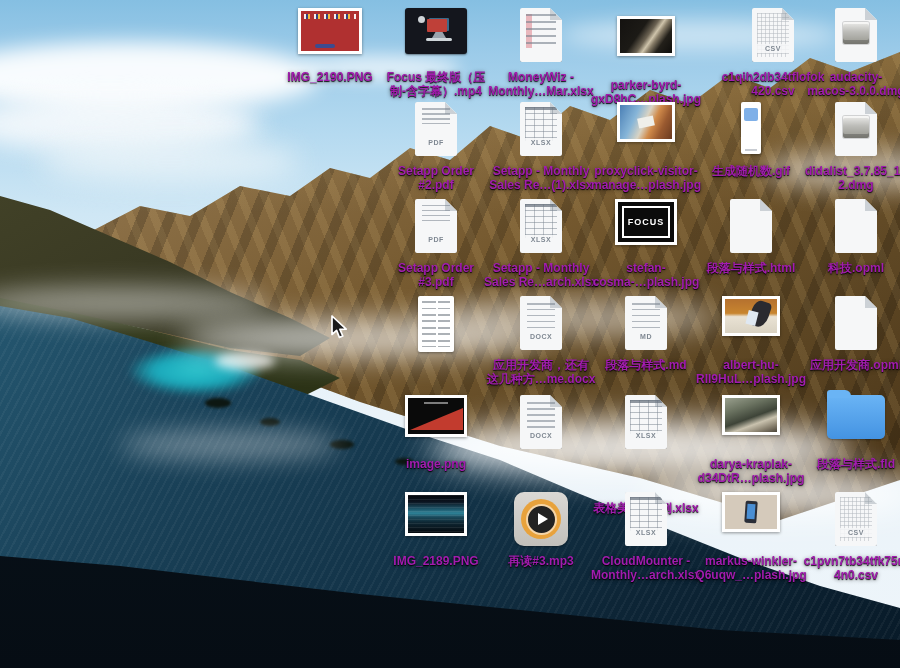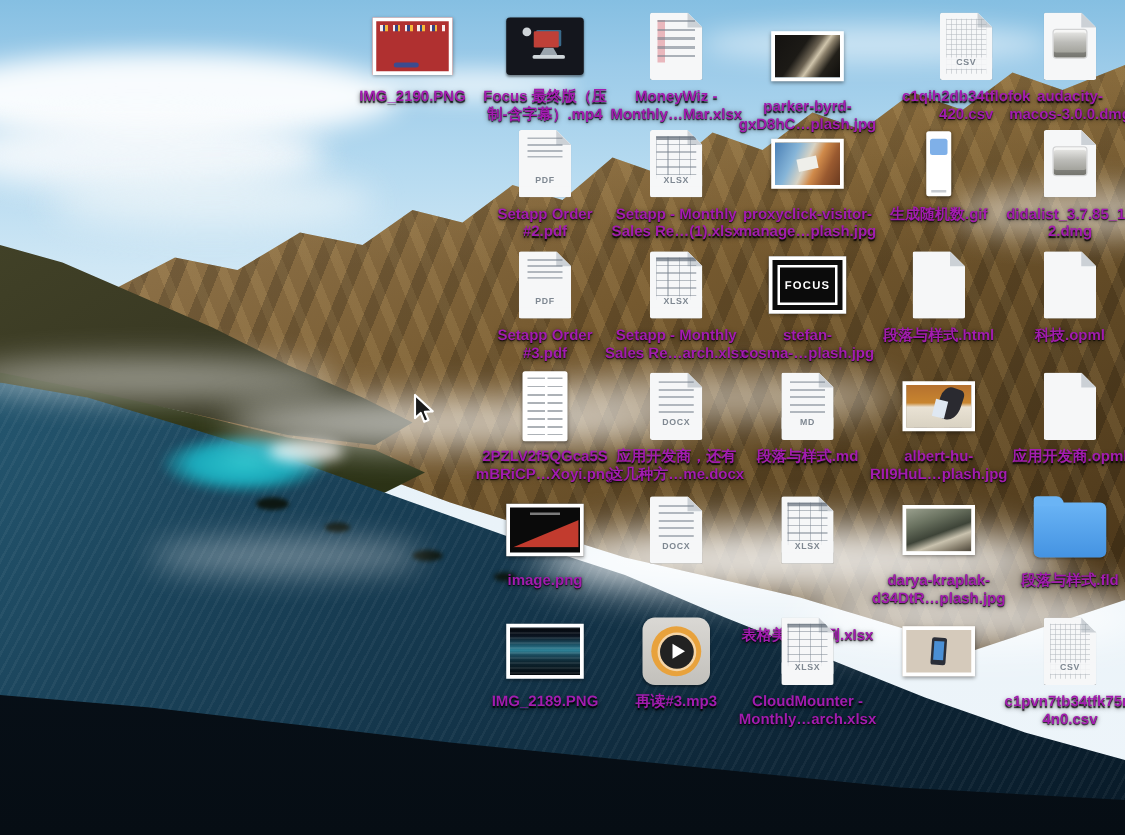--- a/index.html
+++ b/index.html
@@ -25,21 +25,21 @@
   .sea::after{content:'';position:absolute;inset:0;background:repeating-linear-gradient(118deg,rgba(255,255,255,.045) 0 2px,transparent 2px 7px);}
   .cove{position:absolute;left:130px;top:348px;width:130px;height:46px;border-radius:50%;
        background:radial-gradient(ellipse at 50% 50%,#2cc3cc 0%,#1ba9bb 45%,rgba(27,138,160,0) 75%);filter:blur(4px);}
   .surf{position:absolute;left:215px;top:352px;width:60px;height:18px;border-radius:50%;background:rgba(255,255,255,.75);filter:blur(5px);}
   .islet{position:absolute;border-radius:50%;background:#0d1712;filter:blur(1.5px);}
   .rocksbottom{clip-path:polygon(0 556px,120px 566px,240px 580px,360px 594px,480px 606px,600px 618px,720px 630px,900px 640px,900px 668px,0 668px);
        background:linear-gradient(180deg,#0c1822,#060d14);}
 
   
   .cell{position:absolute;width:120px;display:flex;flex-direction:column;align-items:center;z-index:10;}
-  .vwrap{height:58px;display:flex;align-items:center;justify-content:center;}
+  .vwrap{height:58px;display:flex;align-items:flex-start;justify-content:center;}
   .label{margin-top:5px;text-align:center;font-size:12px;line-height:13.5px;font-weight:600;color:#a21caf;
          text-shadow:0 1px 1px rgba(0,0,0,.9),0 1px 4px rgba(0,0,0,.6);width:126px;}
 
   
   .doc{position:relative;width:42px;height:54px;background:#f6f7f8;border-radius:2px;
        clip-path:polygon(0 0,calc(100% - 12px) 0,100% 12px,100% 100%,0 100%);box-shadow:0 1px 2px rgba(0,0,0,.35);}
   .dogear{position:absolute;top:0;right:0;width:0;height:0;border-bottom:12px solid #ccd1d6;border-right:12px solid transparent;}
   .pattern{position:absolute;}
   .pattern.lines{left:7px;right:7px;top:7px;bottom:18px;background:repeating-linear-gradient(180deg,rgba(120,130,142,.55) 0 1.5px,transparent 1.5px 6px);}
   .pattern.lines-top{left:7px;right:7px;top:6px;height:16px;background:repeating-linear-gradient(180deg,rgba(120,130,142,.55) 0 1.5px,transparent 1.5px 5px);}
@@ -323,24 +323,20 @@
           </div>
         </div>
         <div class="label">
           <div>科技.opml</div>
         </div>
       </div>
       <div class="cell" style="left: 376px; top: 296px;">
         <div class="vwrap">
           <div class="shot v-zpzlv"></div>
         </div>
-        <div class="label">
-          <div>2PZLV2f5QGca5S</div>
-          <div>mBRiCP…Xoyi.png</div>
-        </div>
       </div>
       <div class="cell" style="left: 481px; top: 296px;">
         <div class="vwrap">
           <div class="doc">
             <div class="dogear"></div>
             <div class="pattern lines"></div>
             <div class="badge">DOCX</div>
           </div>
         </div>
         <div class="label">
@@ -457,20 +453,24 @@
         </div>
         <div class="label">
           <div>CloudMounter -</div>
           <div>Monthly…arch.xlsx</div>
         </div>
       </div>
       <div class="cell" style="left: 691px; top: 492px;">
         <div class="vwrap">
           <div class="photo v-markus"></div>
         </div>
+        <div class="label">
+          <div>markus-winkler-</div>
+          <div>Q6uqw_…plash.jpg</div>
+        </div>
       </div>
       <div class="cell" style="left: 796px; top: 492px;">
         <div class="vwrap">
           <div class="doc">
             <div class="dogear"></div>
             <div class="pattern dots"></div>
             <div class="badge">CSV</div>
           </div>
         </div>
         <div class="label">

